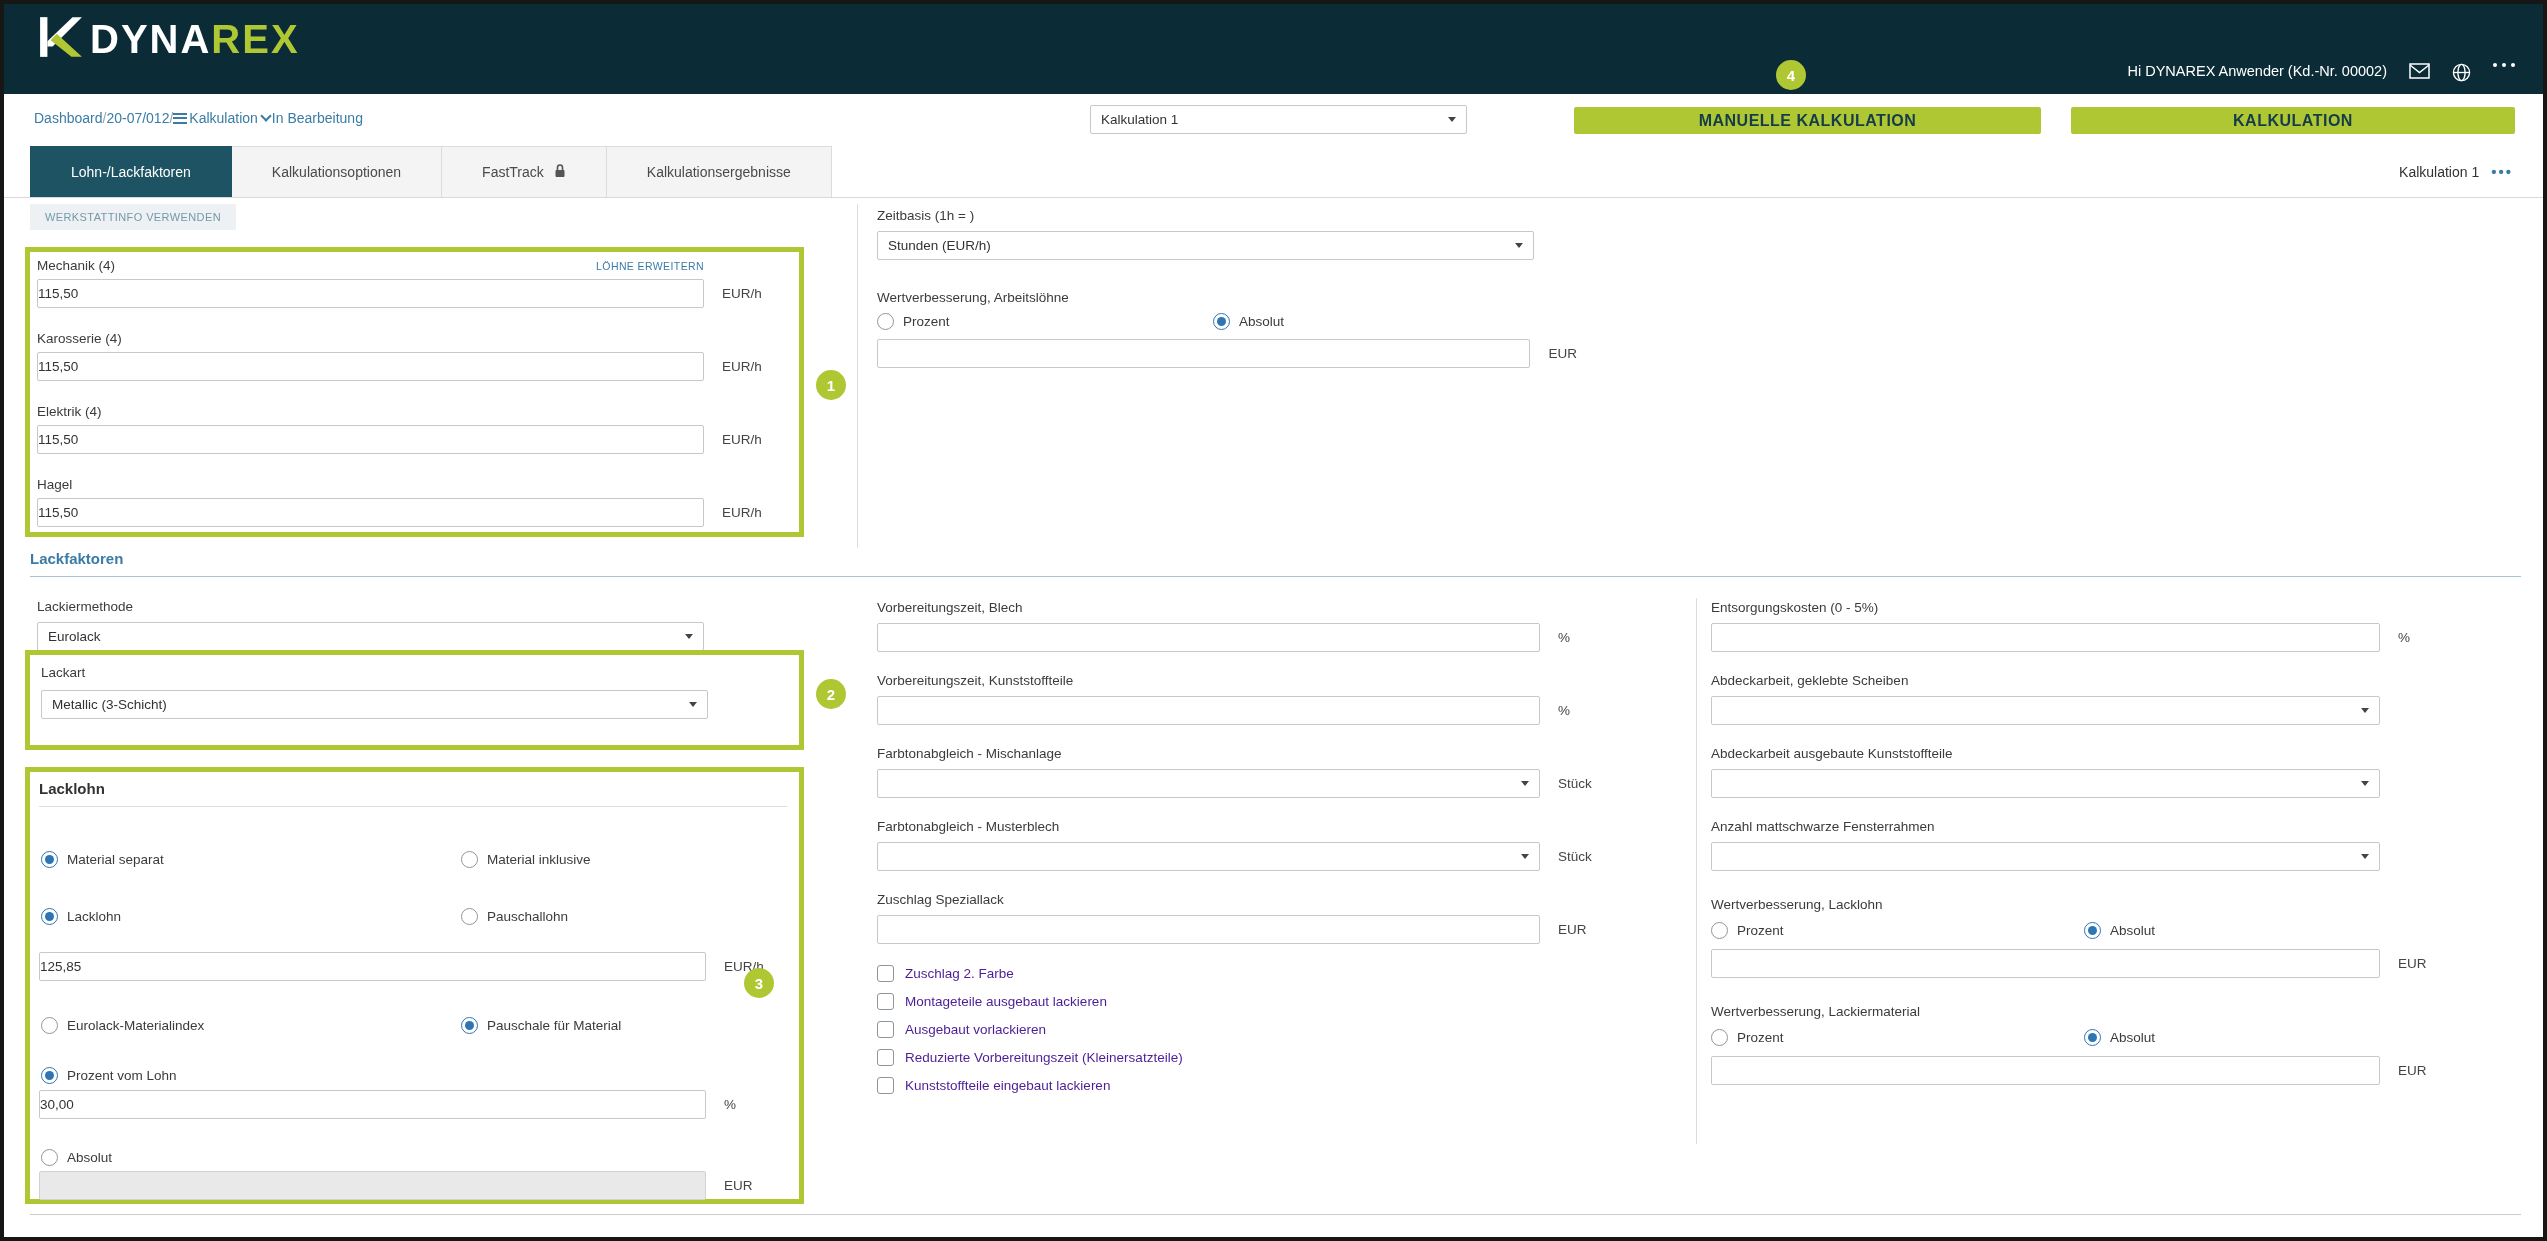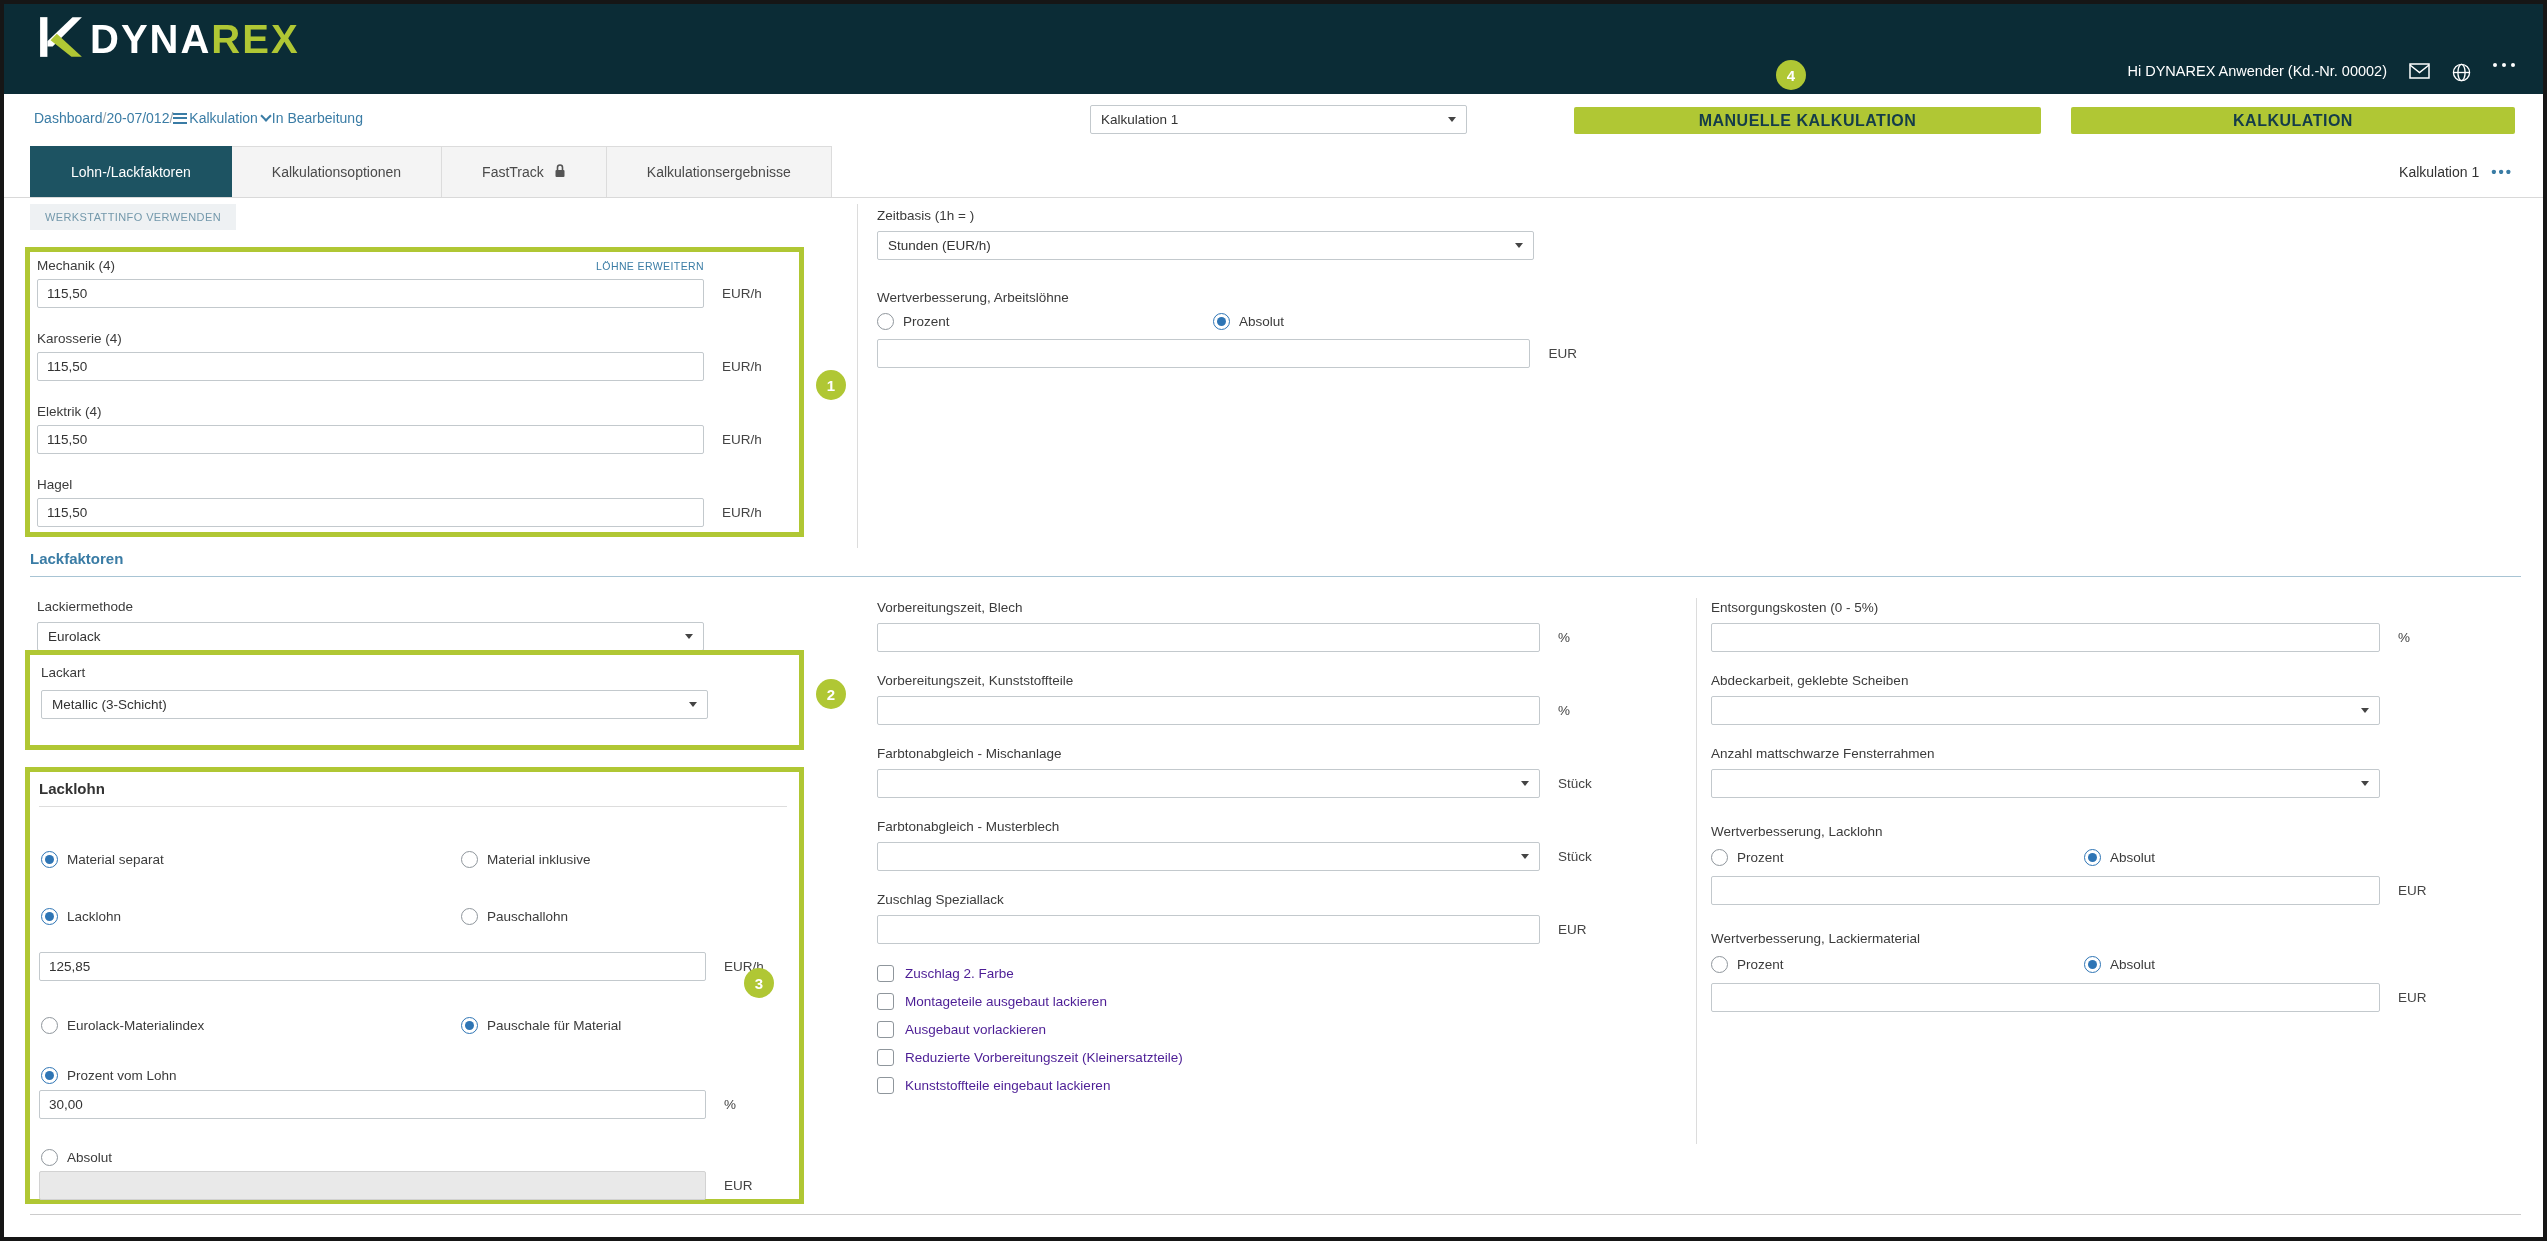--- a/index.html
+++ b/index.html
@@ -35,21 +35,21 @@
   .tab{display:flex;align-items:center;gap:10px;padding:0 40px;font-size:14px;color:#4a4a4a;background:#f4f4f4;border:1px solid #dcdcdc;border-bottom:none;cursor:pointer}
   .tab + .tab{border-left:none}
   .tab.active{background:#1d5362;color:#fff;border-color:#1d5362}
   .tabs-right{position:absolute;right:30px;top:0;height:100%;display:flex;align-items:center;gap:12px;font-size:14px;color:#333}
   .tabs-menu{color:#3a7ca5;font-weight:bold;letter-spacing:2px;cursor:pointer;font-size:15px}
 
   
   .content{position:relative;height:1039px;background:#fff}
   .select{height:29px;border:1px solid #c3c9cd;border-radius:2px;background:#fff;display:flex;align-items:center;justify-content:space-between;padding:0 10px;font-size:13.5px;color:#333;cursor:pointer}
   .select .chev{width:0;height:0;border-left:4.5px solid transparent;border-right:4.5px solid transparent;border-top:5.5px solid #444;flex:none}
-  .text-input{height:29px;border:1px solid #c3c9cd;border-radius:2px;padding:0 9px;font-size:13.5px;color:#333;font-family:inherit;background:#fff}
+  .text-input{height:29px;border:1px solid #c3c9cd;border-radius:2px;padding:0 0;font-size:13.5px;color:#333;font-family:inherit;background:#fff}
   .text-input:disabled{background:#e9e9e9;border-color:#d2d2d2}
   .field-label{font-size:13.5px;color:#3b3b3b;display:block}
   .input-row{display:flex;align-items:center}
   .unit{margin-left:18px;font-size:13.5px;color:#444;white-space:nowrap}
   .mini-btn{position:absolute;left:26px;top:6px;background:#eef1f3;color:#7398ab;font-size:11px;letter-spacing:.4px;padding:7px 15px;border:none;cursor:pointer}
   .mini-link{color:#3a7ca5;font-size:10.5px;letter-spacing:.4px;text-decoration:none;cursor:pointer}
   .vdiv{position:absolute;width:0;border-left:1px solid #dcdcdc}
   .vdiv-top{left:853px;top:6px;height:344px}
   .vdiv-mid{left:1692px;top:400px;height:546px}
   .bottom-line{position:absolute;left:26px;top:1016px;width:2491px;border-top:1px solid #ccc}
@@ -417,20 +417,27 @@
       </div>
     </div>
     <div class="field">
       <span class="field-label">Abdeckarbeit, geklebte Scheiben</span>
       <div class="select">
           <span></span>
           <span class="chev"></span>
         </div>
     </div>
     <div class="field">
+      <span class="field-label">Abdeckarbeit ausgebaute Kunststoffteile</span>
+      <div class="select">
+          <span></span>
+          <span class="chev"></span>
+        </div>
+    </div>
+    <div class="field">
       <span class="field-label">Anzahl mattschwarze Fensterrahmen</span>
       <div class="select">
           <span></span>
           <span class="chev"></span>
         </div>
     </div>
 
     <div class="wv-group">
       <span class="field-label">Wertverbesserung, Lacklohn</span>
       <div class="radio-pair">

